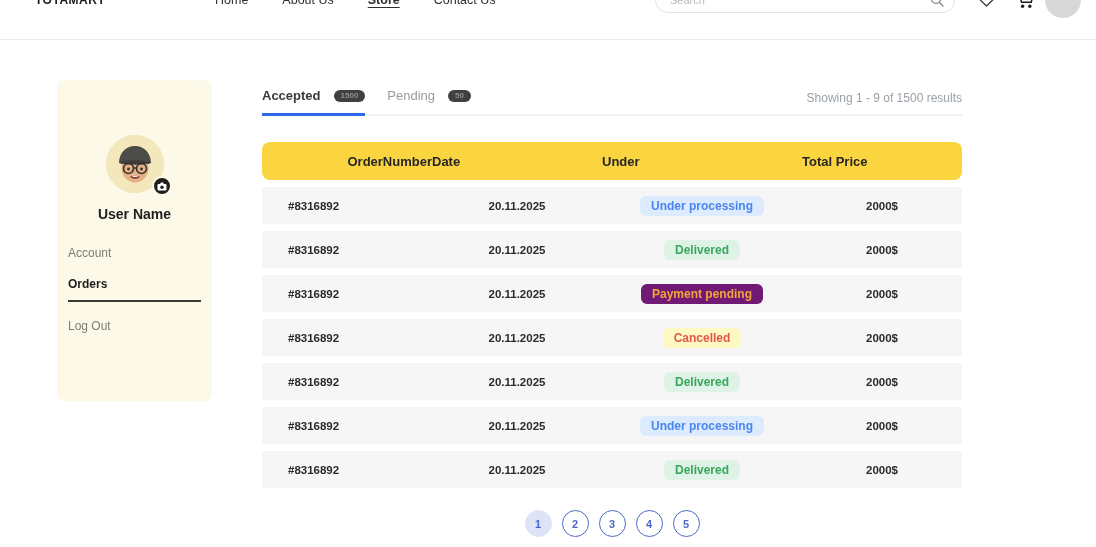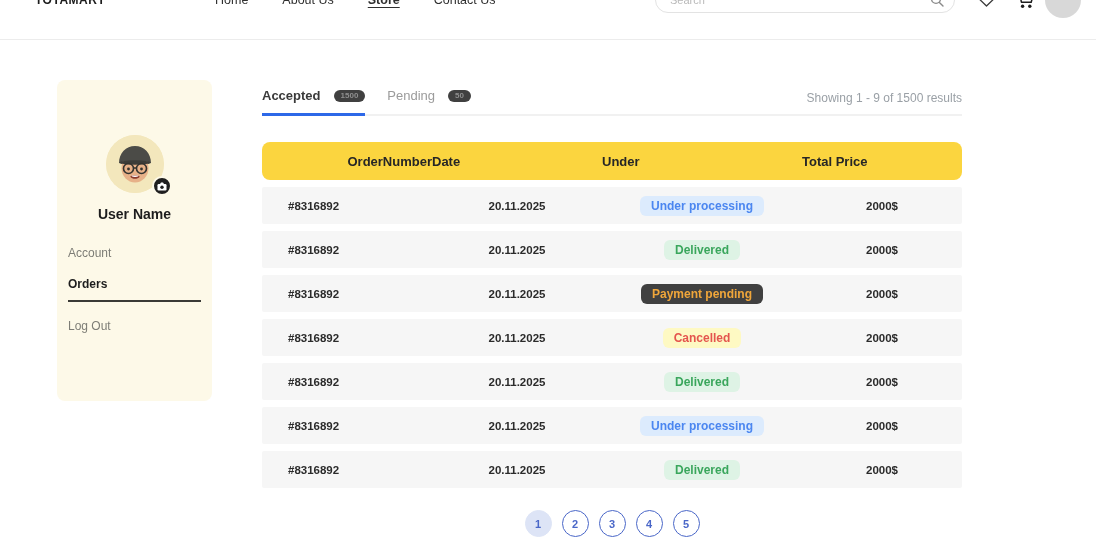--- a/index.html
+++ b/index.html
@@ -185,21 +185,21 @@
           <div class="td">20.11.2025</div>
           <div class="td status-cell">
             <span class="status-pill" style="color: rgb(58, 166, 92); background: rgb(222, 243, 229);">Delivered</span>
           </div>
           <div class="td">2000$</div>
         </div>
         <div class="table-row grid4">
           <div class="td first">#8316892</div>
           <div class="td">20.11.2025</div>
           <div class="td status-cell">
-            <span class="status-pill" style="color: rgb(240, 166, 58); background: #404040;">Payment pending</span>
+            <span class="status-pill" style="color: rgb(240, 166, 58); background: #701a75;">Payment pending</span>
           </div>
           <div class="td">2000$</div>
         </div>
         <div class="table-row grid4">
           <div class="td first">#8316892</div>
           <div class="td">20.11.2025</div>
           <div class="td status-cell">
             <span class="status-pill" style="color: rgb(228, 85, 78); background: #fef9c3;">Cancelled</span>
           </div>
           <div class="td">2000$</div>

